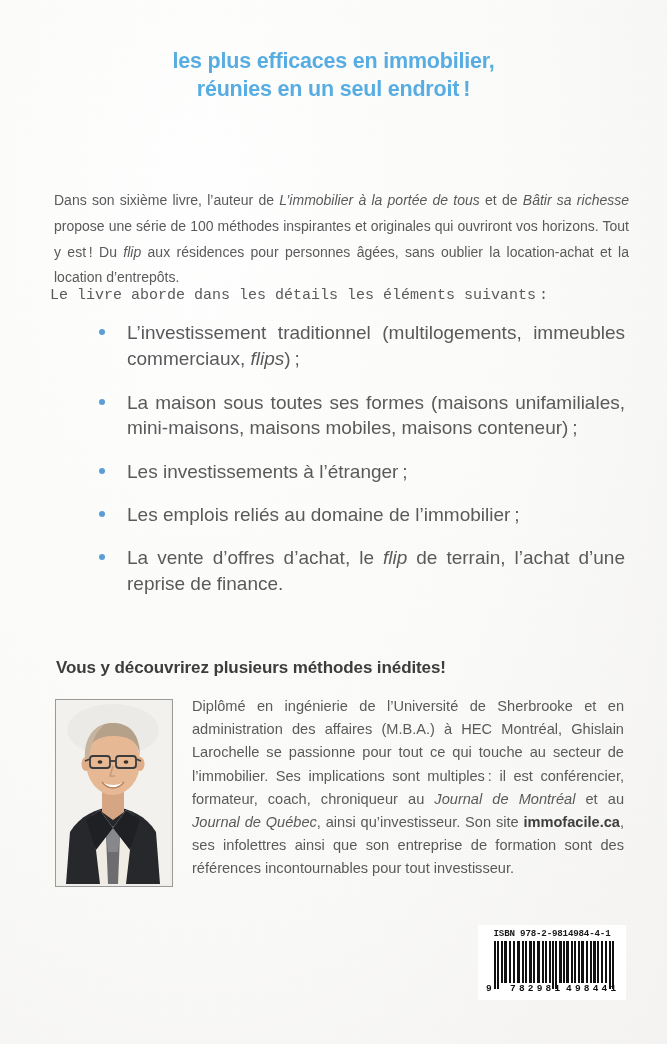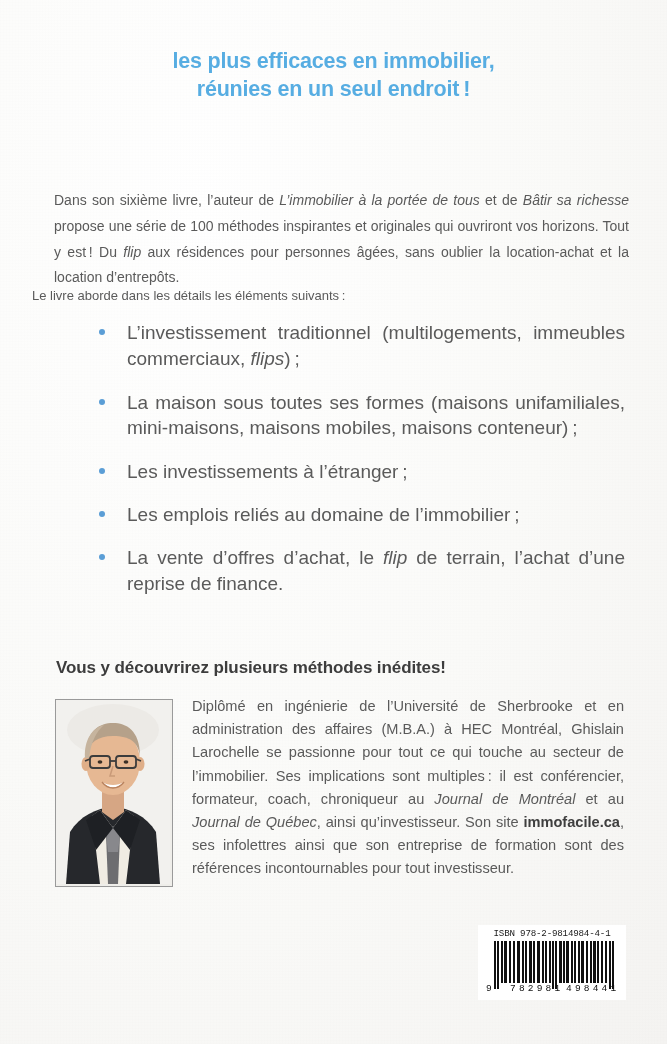--- a/index.html
+++ b/index.html
@@ -56,26 +56,27 @@
     font-size: 14px;
     line-height: 25.8px;
     text-align: justify;
     color: #5a5a5a;
     margin-top: 40px;
   }
   .intro i { font-style: italic; }
 
   .lead-in {
     position: absolute;
-    left: 32px;
+    left: 50px;
     top: 283px;
     width: 575px;
-    font-size: 13px;
+    font-size: 15px;
     line-height: 25.8px;
     color: #5a5a5a;
+    font-family: Liberation Mono, monospace;
   }
 
   
   .bullets {
     position: absolute;
     left: 97px;
     top: 320px;
     width: 528px;
   }
   .bullet-row {
@@ -140,20 +141,21 @@
 
   
   .barcode-box {
     position: absolute;
     left: 478px;
     top: 925px;
     width: 148px;
     height: 75px;
     background: #ffffff;
     padding: 0;
+    font-weight: bold;
   }
   .isbn-text {
     position: absolute;
     left: 0; top: 3px;
     width: 148px;
     text-align: center;
     font-family: "Liberation Mono", "DejaVu Sans Mono", monospace;
     font-size: 9.2px;
     color: #1a1a1a;
     letter-spacing: -0.2px;

